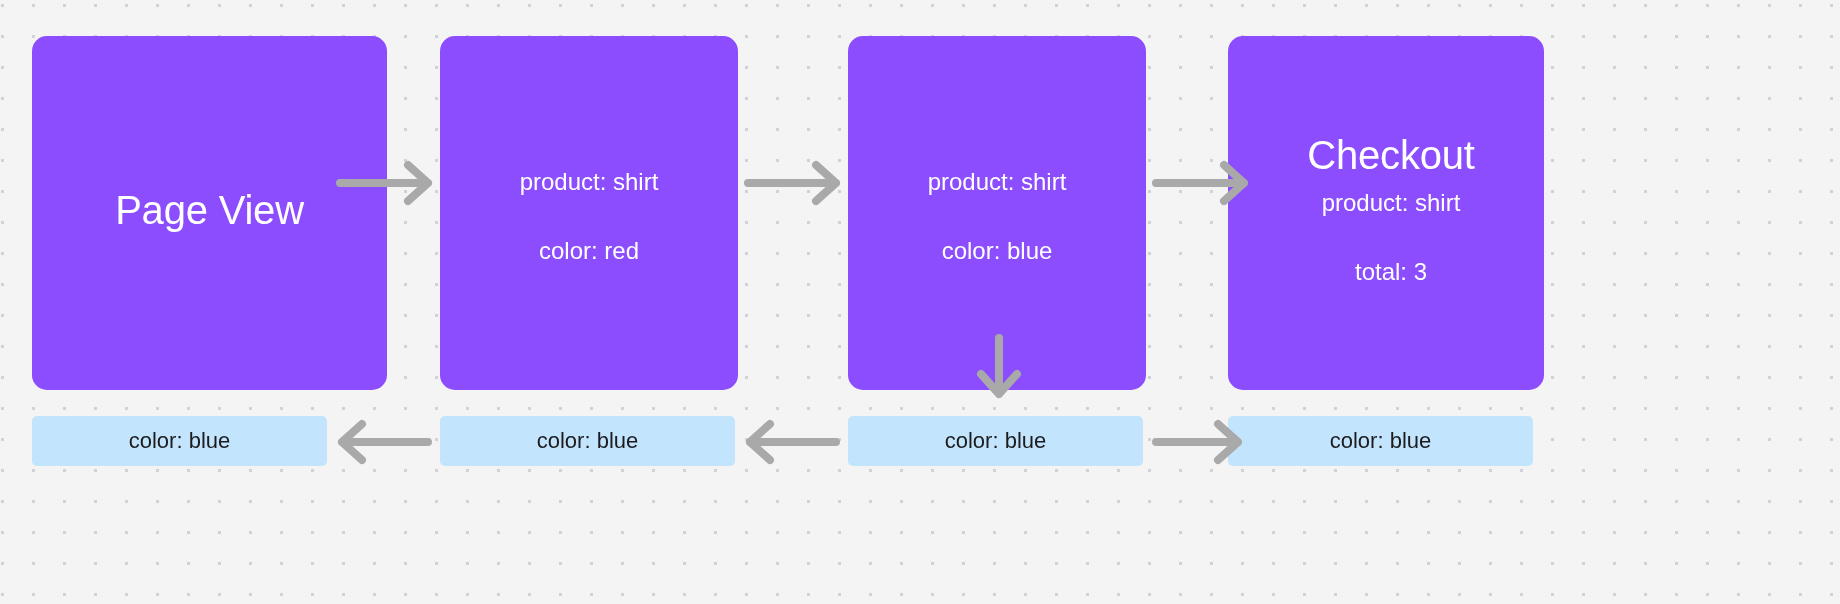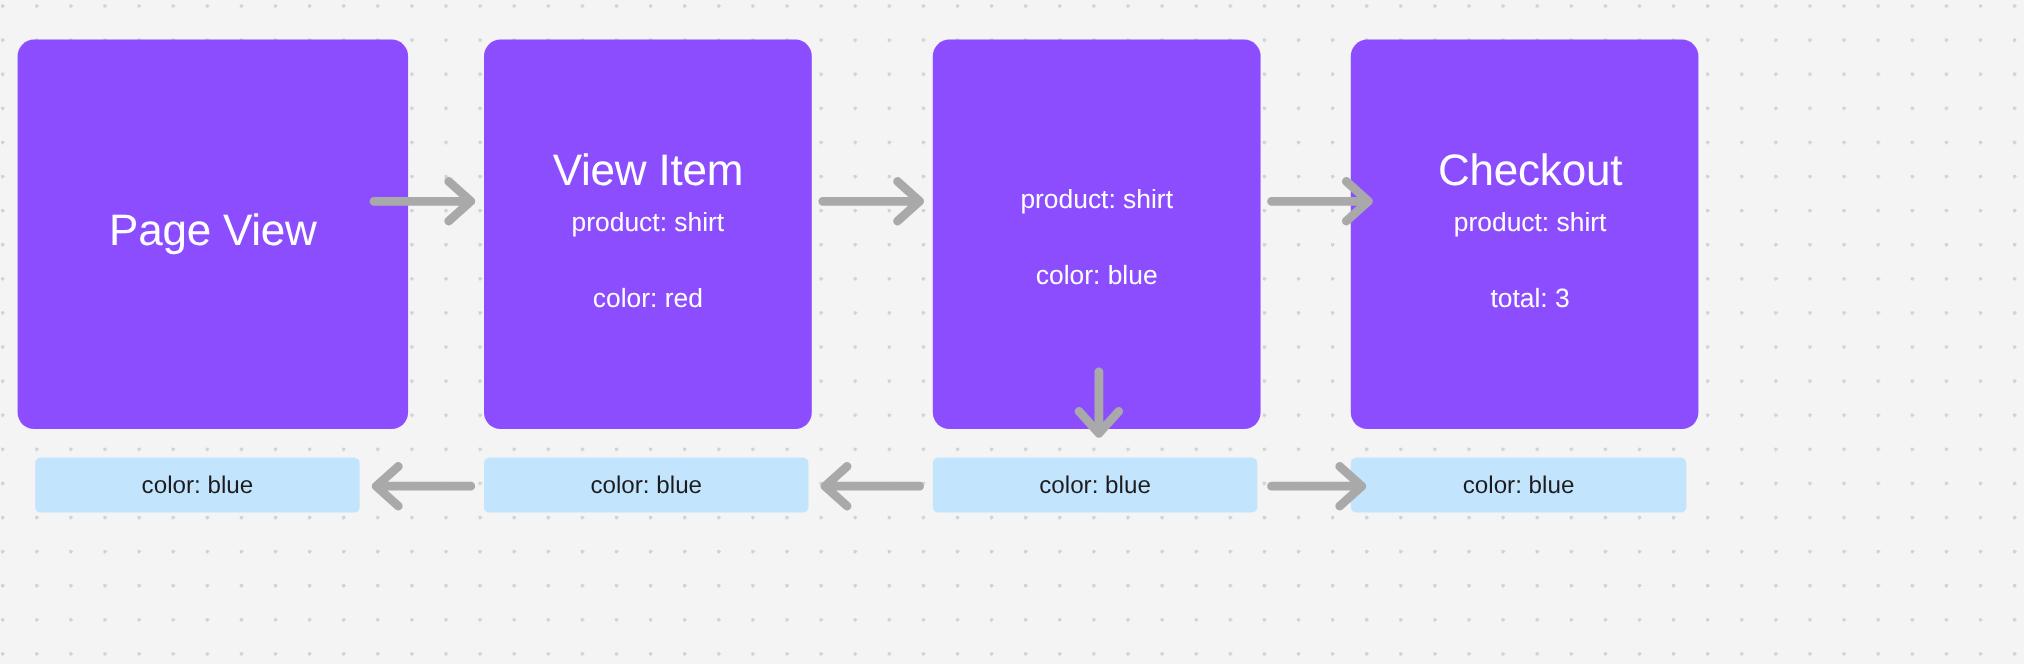--- a/index.html
+++ b/index.html
@@ -54,21 +54,21 @@
     white-space: nowrap;
   }
   .event-props {
     margin-top: 6px;
     display: flex;
     flex-direction: column;
     align-items: center;
     gap: 28px;
   }
 
-  #node-page-view   { left: 16px;   width: 327px; }
+  #node-page-view   { left: 32px;   width: 327px; }
   #node-view-item   { left: 440px;  width: 270px; }
   #node-add-to-cart { left: 848px;  width: 270px; }
   #node-checkout    { left: 1228px; width: 278px; padding-left: 24px; }
 
   
   .prop-box {
     position: absolute;
     top: 416px;
     height: 50px;
     background: #c3e4fd;
@@ -110,21 +110,20 @@
 <body>
 
 <div id="canvas">
 
   <div id="node-page-view" class="event-node">
     <div class="event-title">Page View</div>
     <div class="event-props"></div>
   </div>
 
   <div id="node-view-item" class="event-node">
-    <div class="event-title">View Item</div>
     <div class="event-props">
       <div class="event-prop">product: shirt</div>
       <div class="event-prop">color: red</div>
     </div>
   </div>
 
   <div id="node-add-to-cart" class="event-node">
     <div class="event-props">
       <div class="event-prop">product: shirt</div>
       <div class="event-prop">color: blue</div>

